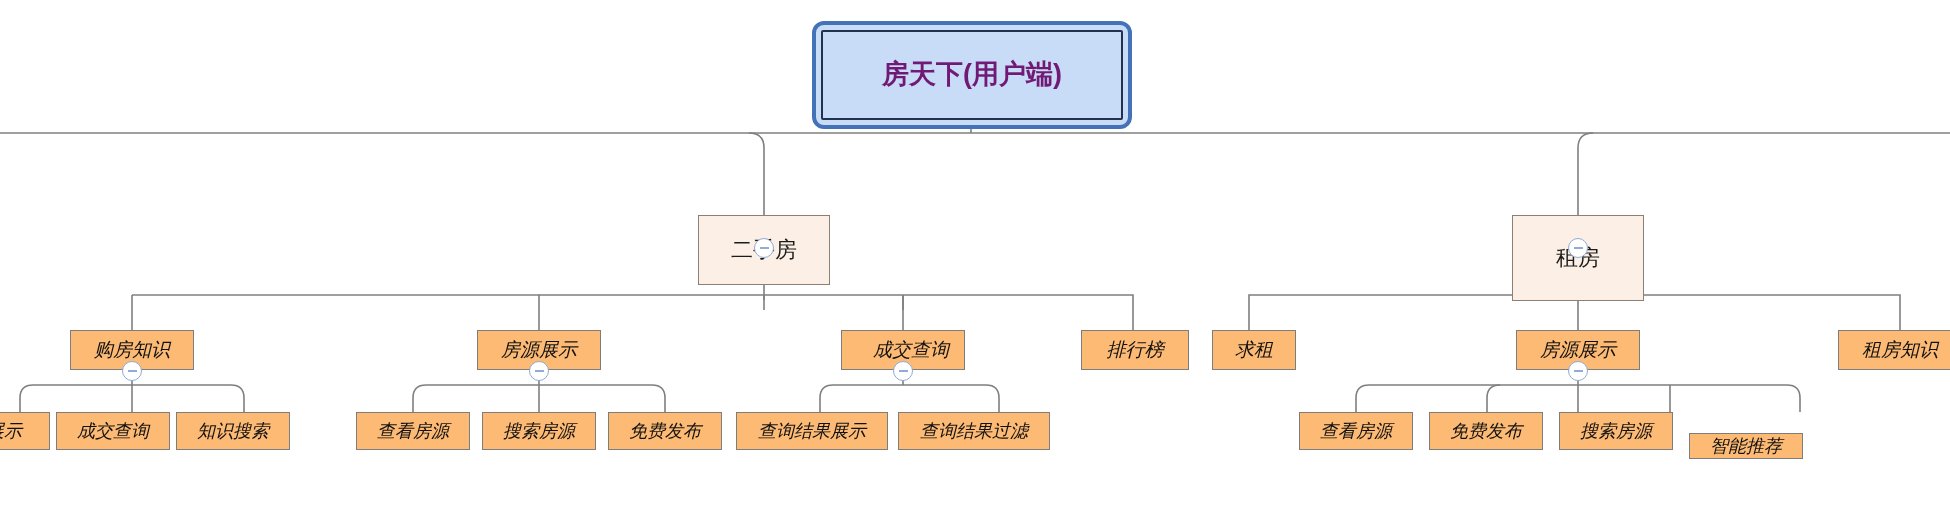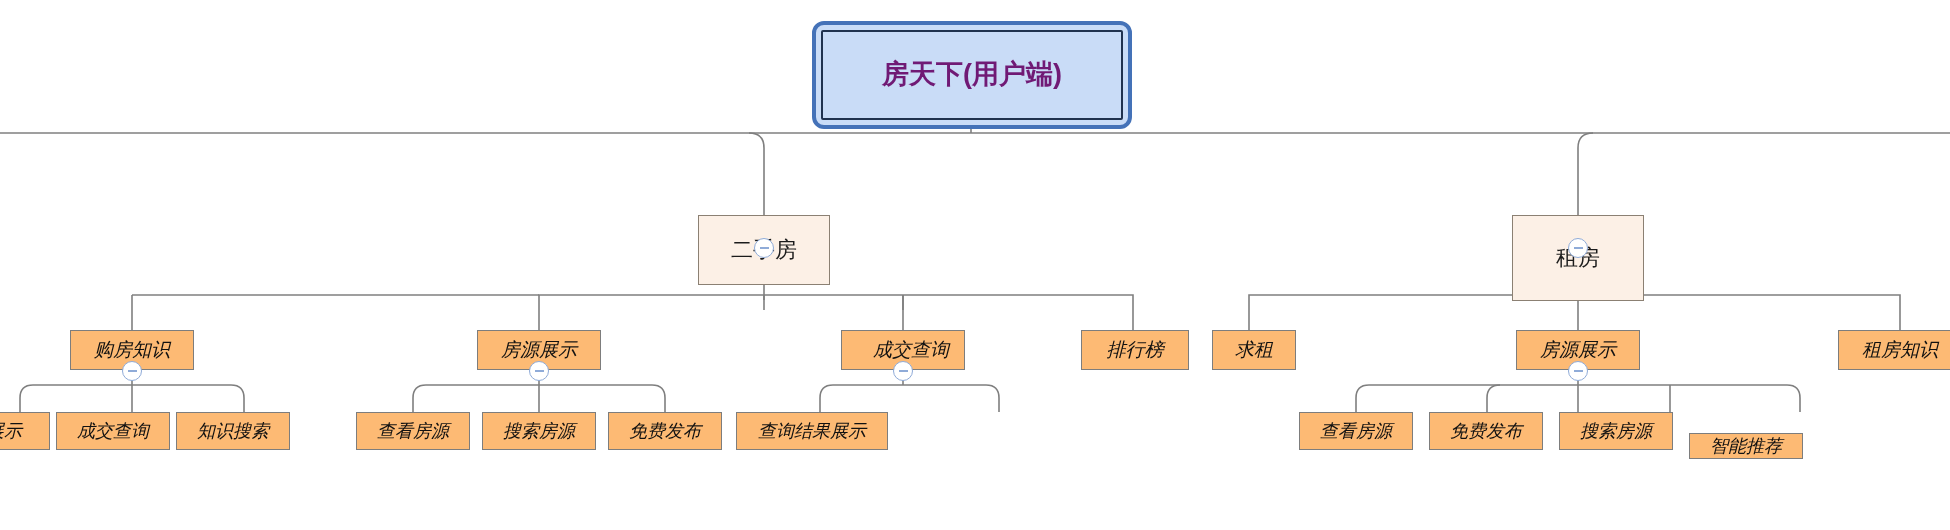--- a/index.html
+++ b/index.html
@@ -190,19 +190,20 @@
 
   <div class="node node-leaf" style="left:-42px; top:412px; width:92px; height:38px;">展示</div>
   <div class="node node-leaf" style="left:56px; top:412px; width:114px; height:38px;">成交查询</div>
   <div class="node node-leaf" style="left:176px; top:412px; width:114px; height:38px;">知识搜索</div>
 
   <div class="node node-leaf" style="left:356px; top:412px; width:114px; height:38px;">查看房源</div>
   <div class="node node-leaf" style="left:482px; top:412px; width:114px; height:38px;">搜索房源</div>
   <div class="node node-leaf" style="left:608px; top:412px; width:114px; height:38px;">免费发布</div>
 
   <div class="node node-leaf" style="left:736px; top:412px; width:152px; height:38px;text-align:center;">查询结果展示</div>
+  <div class="node node-leaf" style="left:898px; top:412px; width:152px; height:38px;">查询结果过滤</div>
 
   <div class="node node-leaf" style="left:1299px; top:412px; width:114px; height:38px;">查看房源</div>
   <div class="node node-leaf" style="left:1429px; top:412px; width:114px; height:38px;">免费发布</div>
   <div class="node node-leaf" style="left:1559px; top:412px; width:114px; height:38px;">搜索房源</div>
   <div class="node node-leaf" style="left:1689px; top:404px; width:114px; height:26px;margin-top:29px;">智能推荐</div>
 
 </div>
 
 </body></html>

